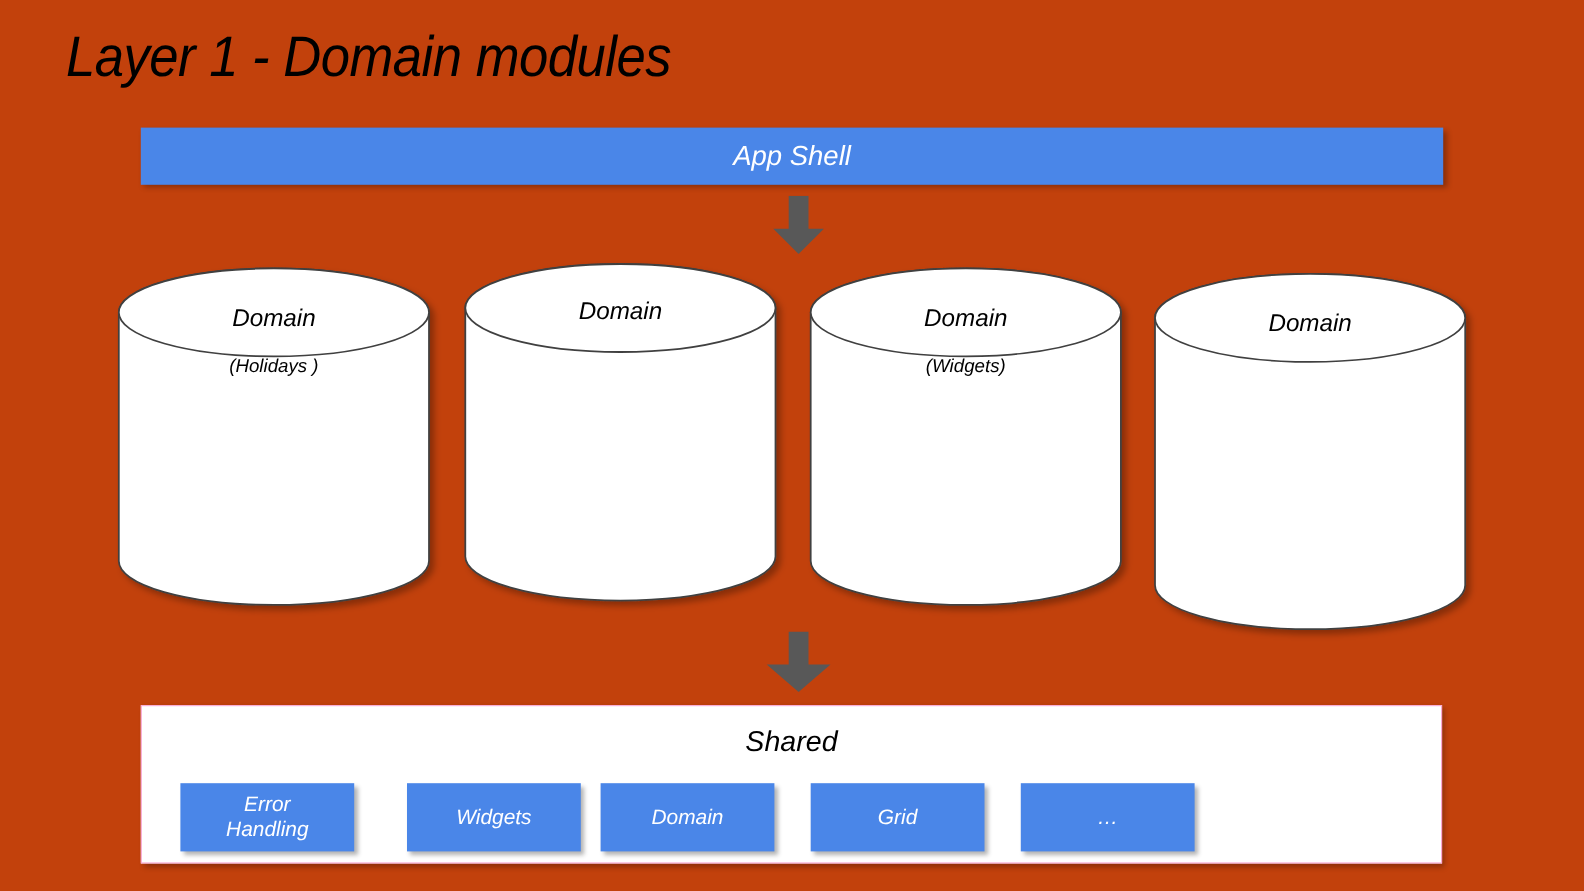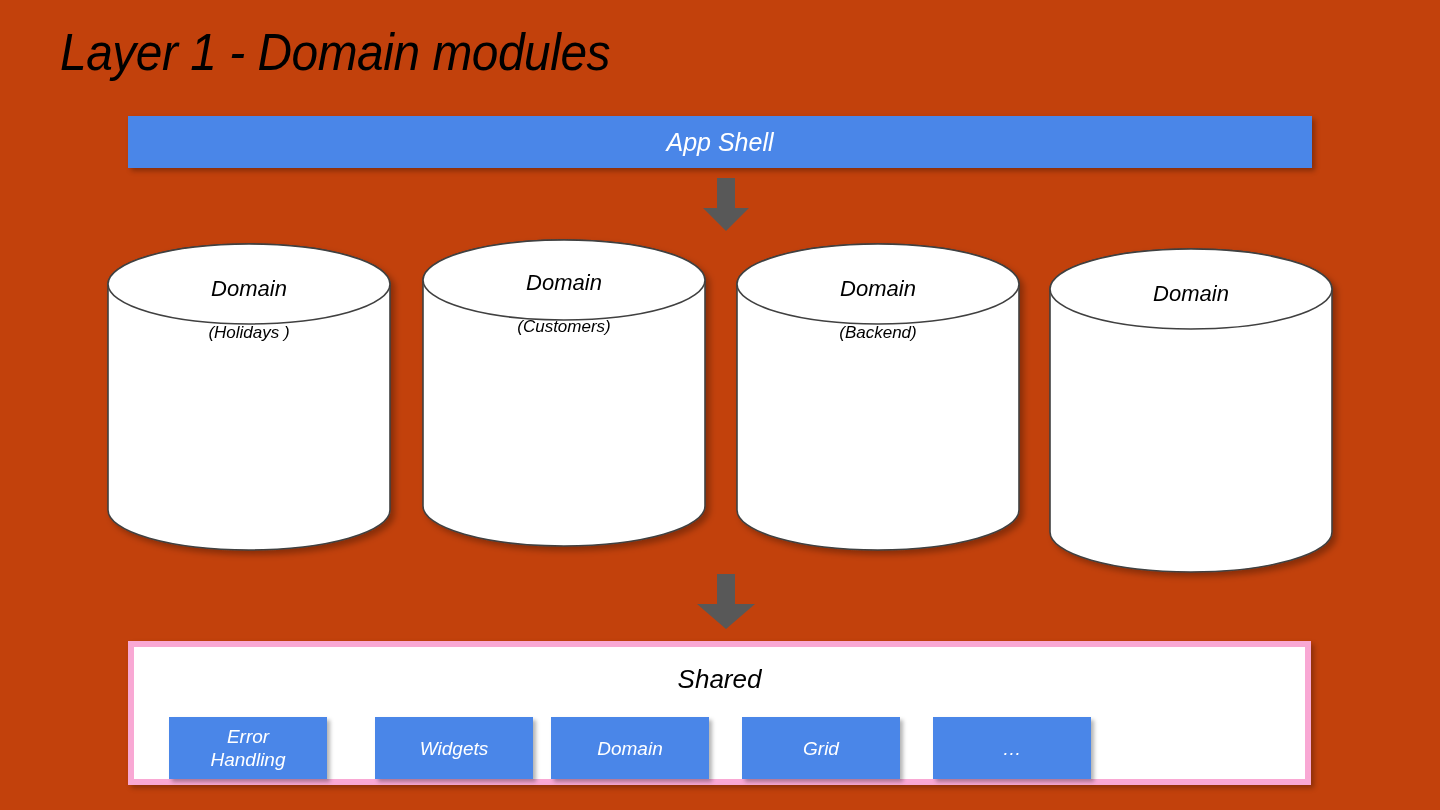--- a/index.html
+++ b/index.html
@@ -106,21 +106,21 @@
   #cyl-3 .cyl-text { top: 34px; }
 
   
   .shared {
     position: absolute;
     left: 128px;
     top: 641px;
     width: 1183px;
     height: 144px;
     background: #ffffff;
-    border: 6px solid #f9a8d4;
+    border: 1px solid #f9a8d4;
     box-shadow: 3px 3px 5px rgba(0,0,0,0.28);
     box-sizing: border-box;
   }
   .shared-label {
     position: absolute;
     left: 0;
     top: 16px;
     width: 100%;
     text-align: center;
     font-size: 26px;
@@ -202,39 +202,38 @@
           <feDropShadow dx="4" dy="4" stdDeviation="3" flood-color="#000000" flood-opacity="0.30"></feDropShadow>
         </filter>
       </defs>
       <g filter="url(#shd1)">
         <path d="M2 42 A141 40 0 0 1 284 42 L284 268 A141 40 0 0 1 2 268 Z" fill="#ffffff" stroke="#404040" stroke-width="1.6"></path>
         <ellipse cx="143" cy="42" rx="141" ry="40" fill="#ffffff" stroke="#404040" stroke-width="1.6"></ellipse>
       </g>
     </svg>
     <div class="cyl-text">
       <div class="cyl-title">Domain</div>
-      <div class="cyl-sub">(Customers)</div>
     </div>
   </div>
 
   <div class="cyl" id="cyl-2">
     <svg width="286" height="312" viewBox="0 0 286 312">
       <defs>
         <filter id="shd2" x="-20%" y="-20%" width="150%" height="150%">
           <feDropShadow dx="4" dy="4" stdDeviation="3" flood-color="#000000" flood-opacity="0.30"></feDropShadow>
         </filter>
       </defs>
       <g filter="url(#shd2)">
         <path d="M2 42 A141 40 0 0 1 284 42 L284 268 A141 40 0 0 1 2 268 Z" fill="#ffffff" stroke="#404040" stroke-width="1.6"></path>
         <ellipse cx="143" cy="42" rx="141" ry="40" fill="#ffffff" stroke="#404040" stroke-width="1.6"></ellipse>
       </g>
     </svg>
     <div class="cyl-text">
       <div class="cyl-title">Domain</div>
-      <div class="cyl-sub">(Backend)</div>
+      <div class="cyl-sub">(Widgets)</div>
     </div>
   </div>
 
   <div class="cyl" id="cyl-3">
     <svg width="286" height="330" viewBox="0 0 286 330">
       <defs>
         <filter id="shd3" x="-20%" y="-20%" width="150%" height="150%">
           <feDropShadow dx="4" dy="4" stdDeviation="3" flood-color="#000000" flood-opacity="0.30"></feDropShadow>
         </filter>
       </defs>

